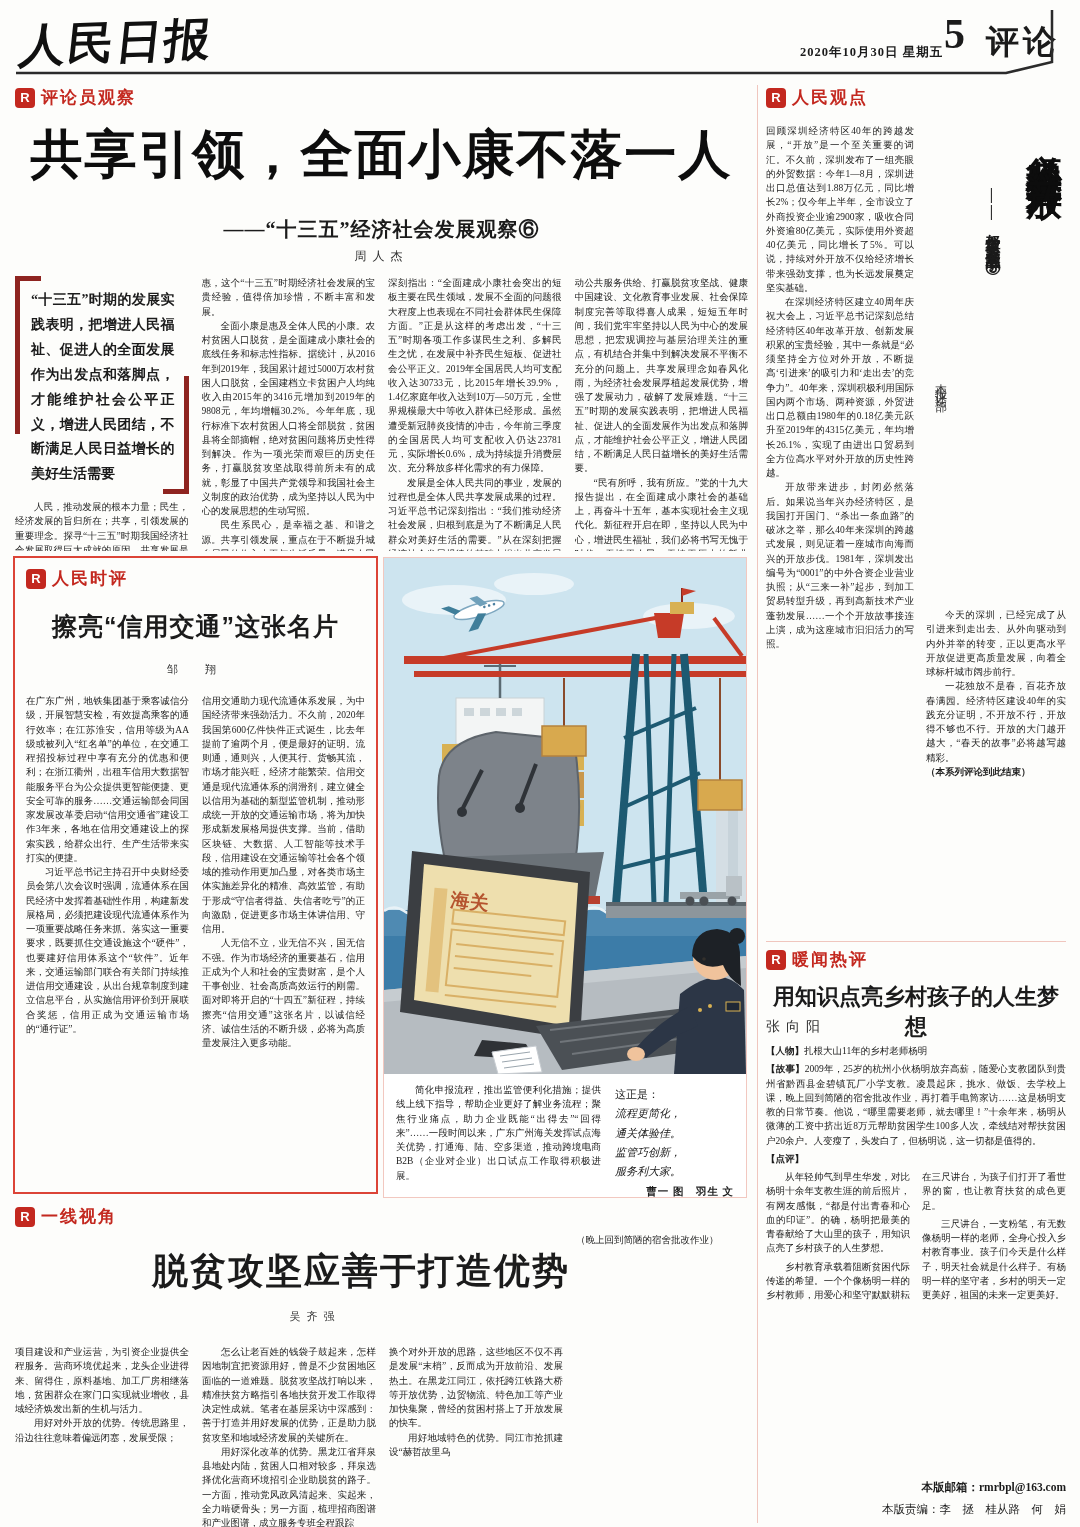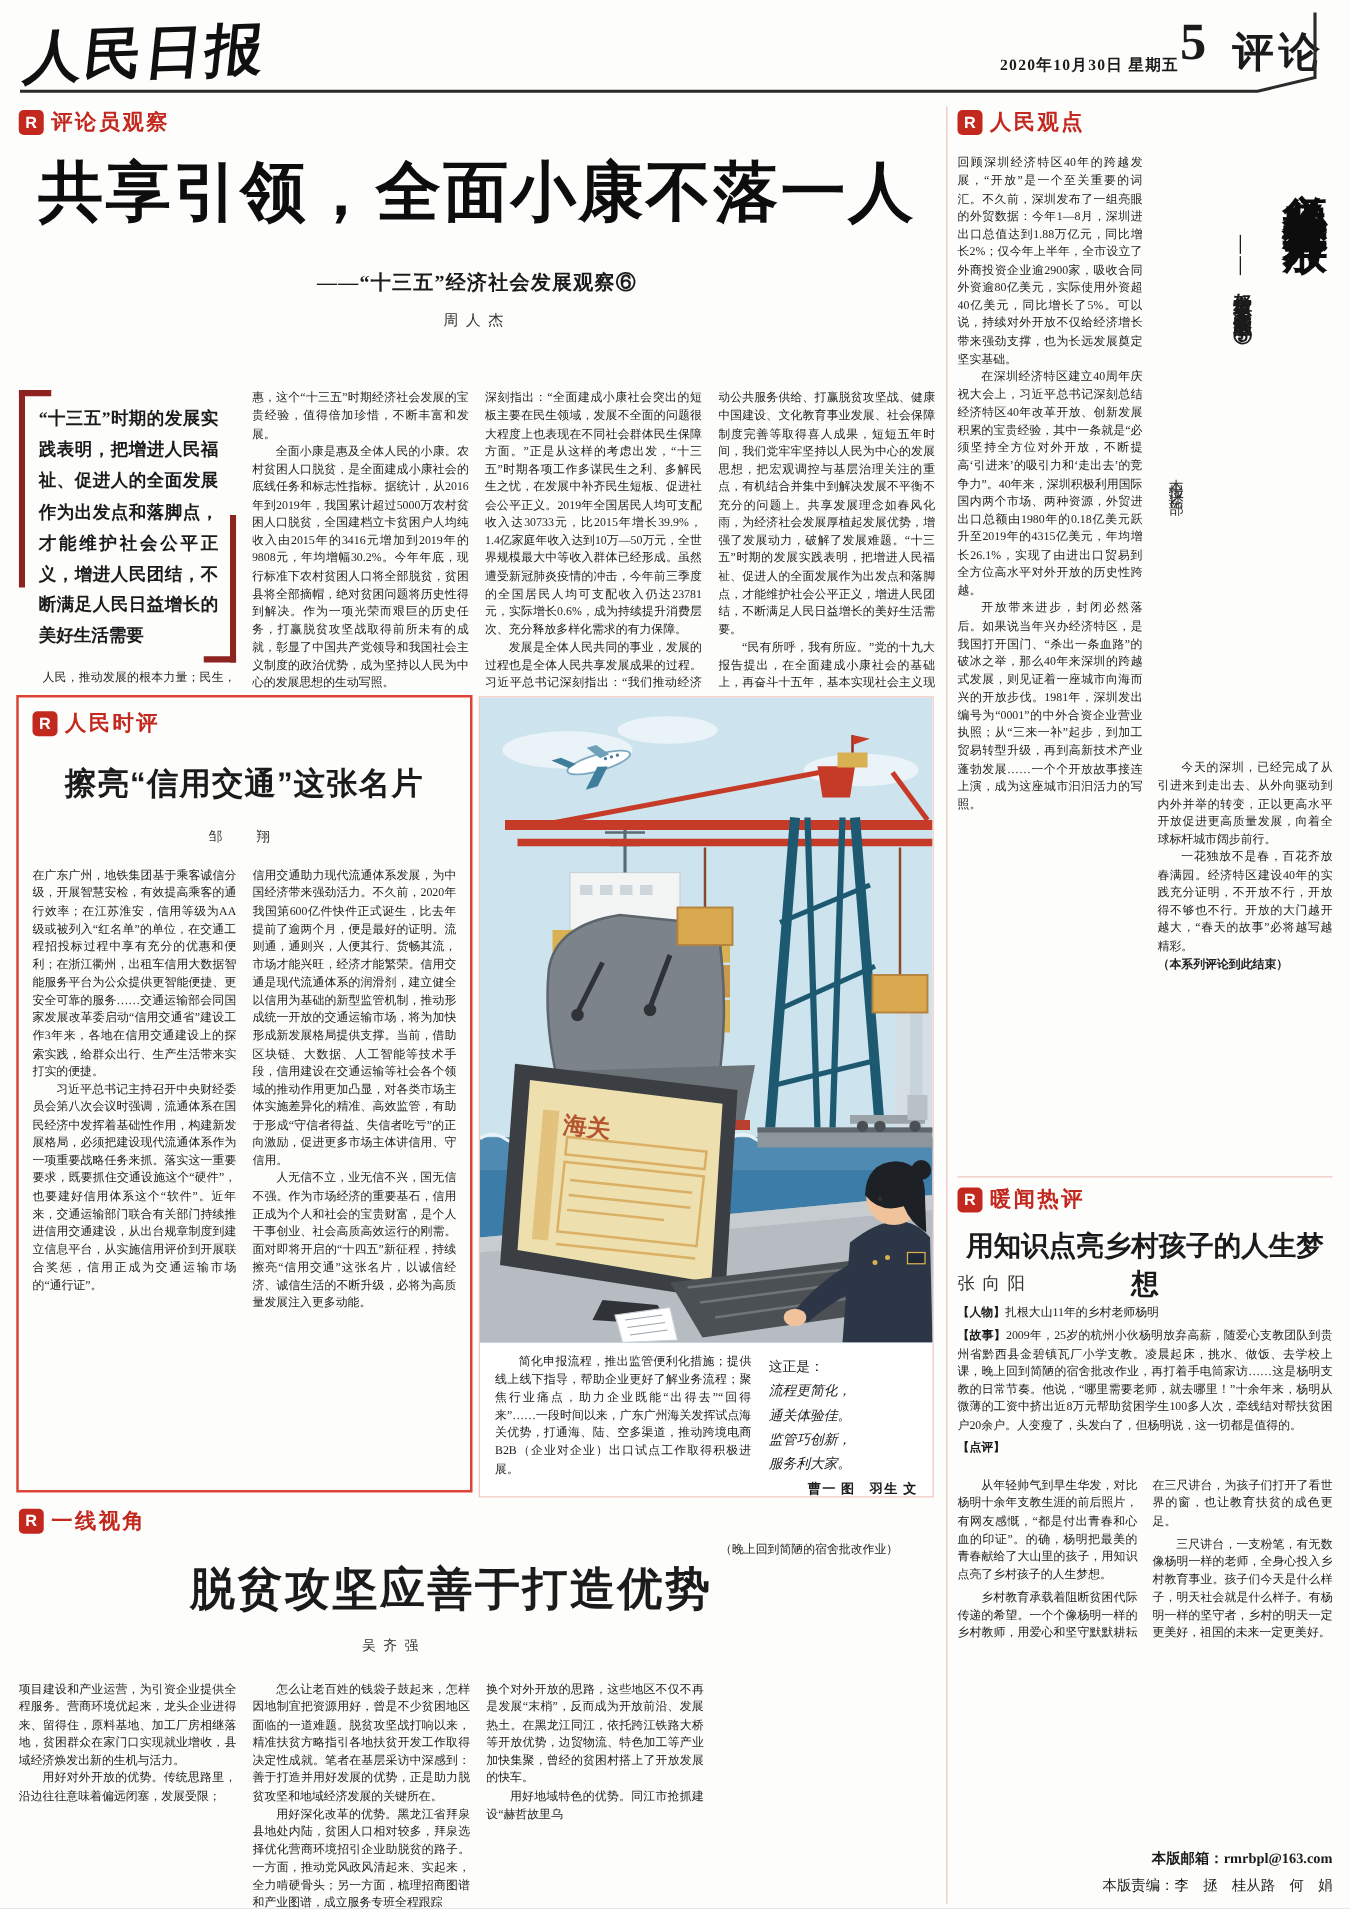--- a/index.html
+++ b/index.html
@@ -25,24 +25,24 @@
     font:bold 13px/20px "Liberation Sans",sans-serif; text-align:center; }
   .tag-label{ color:#c3281f; font:bold 17px "Liberation Sans",sans-serif; letter-spacing:2px; }
   
   .bt p{ font-size:9.5px; line-height:1.5; text-align:justify; text-indent:2em; color:#222; }
   .noindent{ text-indent:0 !important; }
   
   .sec-obs{ position:absolute; left:15px; top:86px; width:733px; height:465px; }
   .obs-headline{ position:absolute; left:0; right:0; top:40px; text-align:center;
     font:bold 52px/1.1 "Liberation Sans",sans-serif; letter-spacing:2px; color:#0d0d0d;}
   .obs-subhead{ position:absolute; left:0; right:0; top:130px; text-align:center;
-    font-size:16px; font-weight:bold; letter-spacing:1px;}
+    font-size:20px; font-weight:bold; letter-spacing:1px;}
   .obs-author{ position:absolute; left:0; right:0; top:162px; text-align:center; font-size:12px; letter-spacing:6px; color:#333;}
   .obs-cols{ position:absolute; left:0; right:0; top:190px; bottom:0; display:flex; gap:13px; overflow:hidden;}
-  .obs-col{ flex:1; overflow:hidden;margin-top:36px; }
+  .obs-col{ flex:1; overflow:hidden; }
   .pullquote{ position:relative; padding:12px 14px 12px 16px; height:218px; margin-bottom:6px;
     font-size:14px; line-height:1.78; font-weight:bold; text-align:justify; }
   .q-tl{ position:absolute; left:0; top:0; width:26px; height:158px;
     border-left:5px solid #8e2420; border-top:5px solid #8e2420; }
   .q-br{ position:absolute; right:0; bottom:0; width:26px; height:118px;
     border-right:5px solid #8e2420; border-bottom:5px solid #8e2420; }
   .endnote{ text-align:right; font-weight:bold; text-indent:0 !important; }
   
   .v-divider{ position:absolute; left:757px; top:85px; width:1px; height:1438px; background:#f0c6be; }
   .h-divider-right{ position:absolute; left:766px; top:941px; width:300px; height:1px; background:#f0c6be; }
@@ -77,21 +77,21 @@
   .cap-poem .pl{ font-style:italic; }
   .cap-credit{ text-align:right; font-weight:bold; font-size:10.5px; margin-top:2px; letter-spacing:1px; }
   
   .sec-warm{ position:absolute; left:766px; top:948px; width:300px; height:579px; }
   .warm-headline{ position:absolute; left:0; right:0; top:34px; text-align:center;
     font:bold 22px "Liberation Sans",sans-serif; }
   .warm-author{ position:absolute; left:0; right:0; top:70px; text-align:left; font-size:14px; letter-spacing:6px; color:#333; }
   .warm-flow{ position:absolute; left:0; right:0; top:96px; bottom:46px; overflow:hidden; }
   .warm-flow p{ font-size:9.5px; line-height:1.5; text-align:justify; text-indent:2em; margin-bottom:4px;}
   .blabel{ font-weight:bold; }
-  .warm-cols{ column-count:2; column-gap:12px; margin-top:16px; }
+  .warm-cols{ column-count:2; column-gap:12px; margin-top:4px; }
   .warm-footer{ position:absolute; right:0; bottom:6px; text-align:right; font-size:11.5px; line-height:1.9; }
   .warm-footer .em{ font-weight:bold; }
   
   .sec-front{ position:absolute; left:15px; top:1205px; width:733px; height:322px; overflow:hidden; }
   .front-headline{ position:absolute; left:45px; top:42px; width:510px; text-align:right;
     font:bold 36px "Liberation Sans",sans-serif; letter-spacing:2px; }
   .front-author{ position:absolute; left:45px; top:104px; width:510px; text-align:center; font-size:11px; letter-spacing:6px; color:#333; }
   .front-col4{ position:absolute; right:0; top:28px; width:172px; bottom:0; overflow:hidden; }
   .front-cols{ position:absolute; left:0; top:140px; width:548px; bottom:0; display:flex; gap:13px; overflow:hidden; }
   .front-col{ flex:1; overflow:hidden; }

